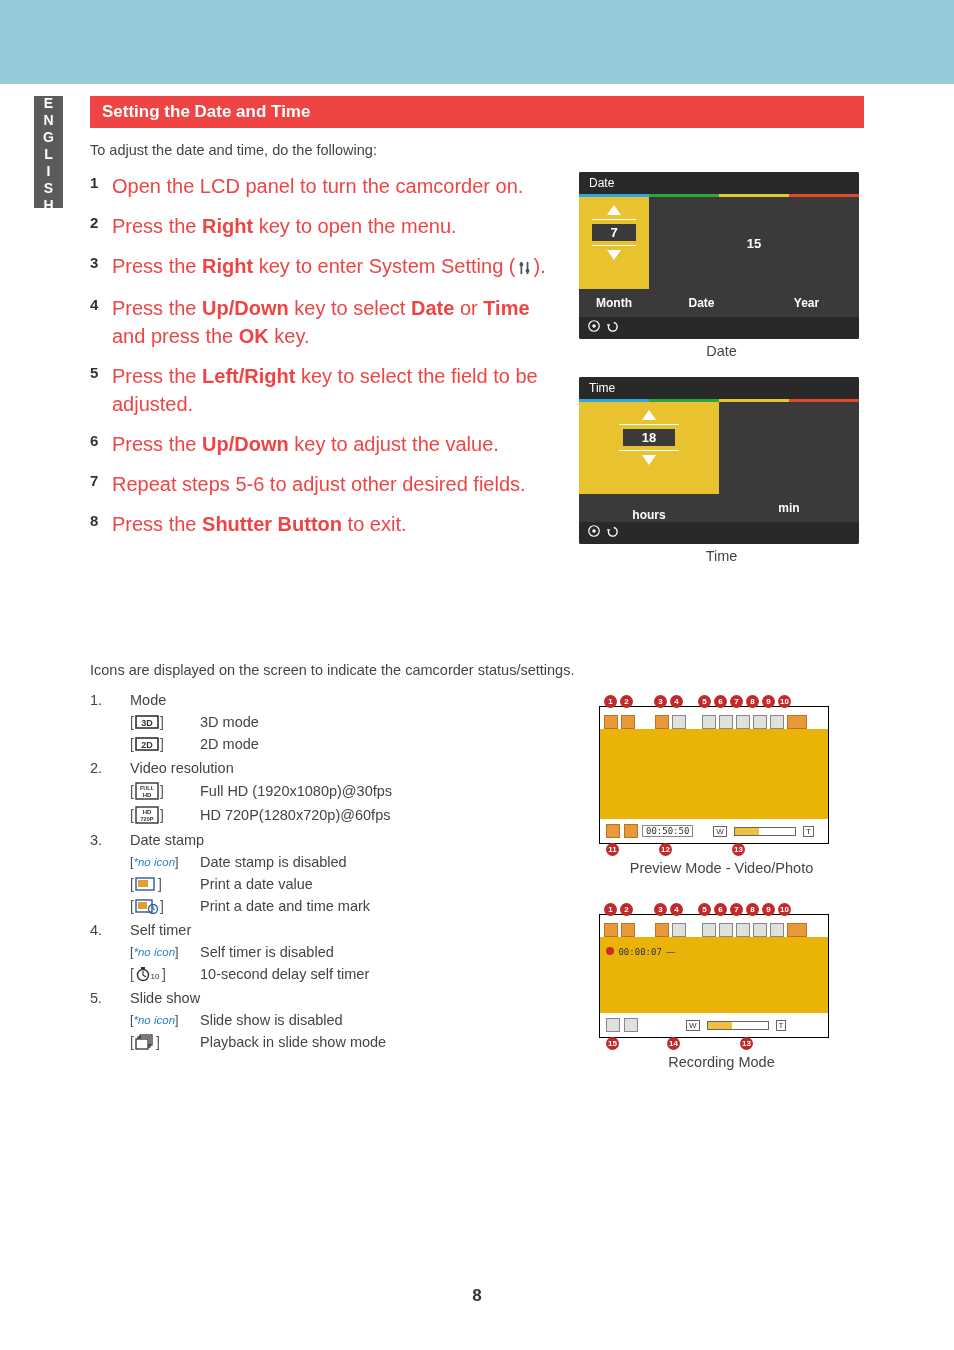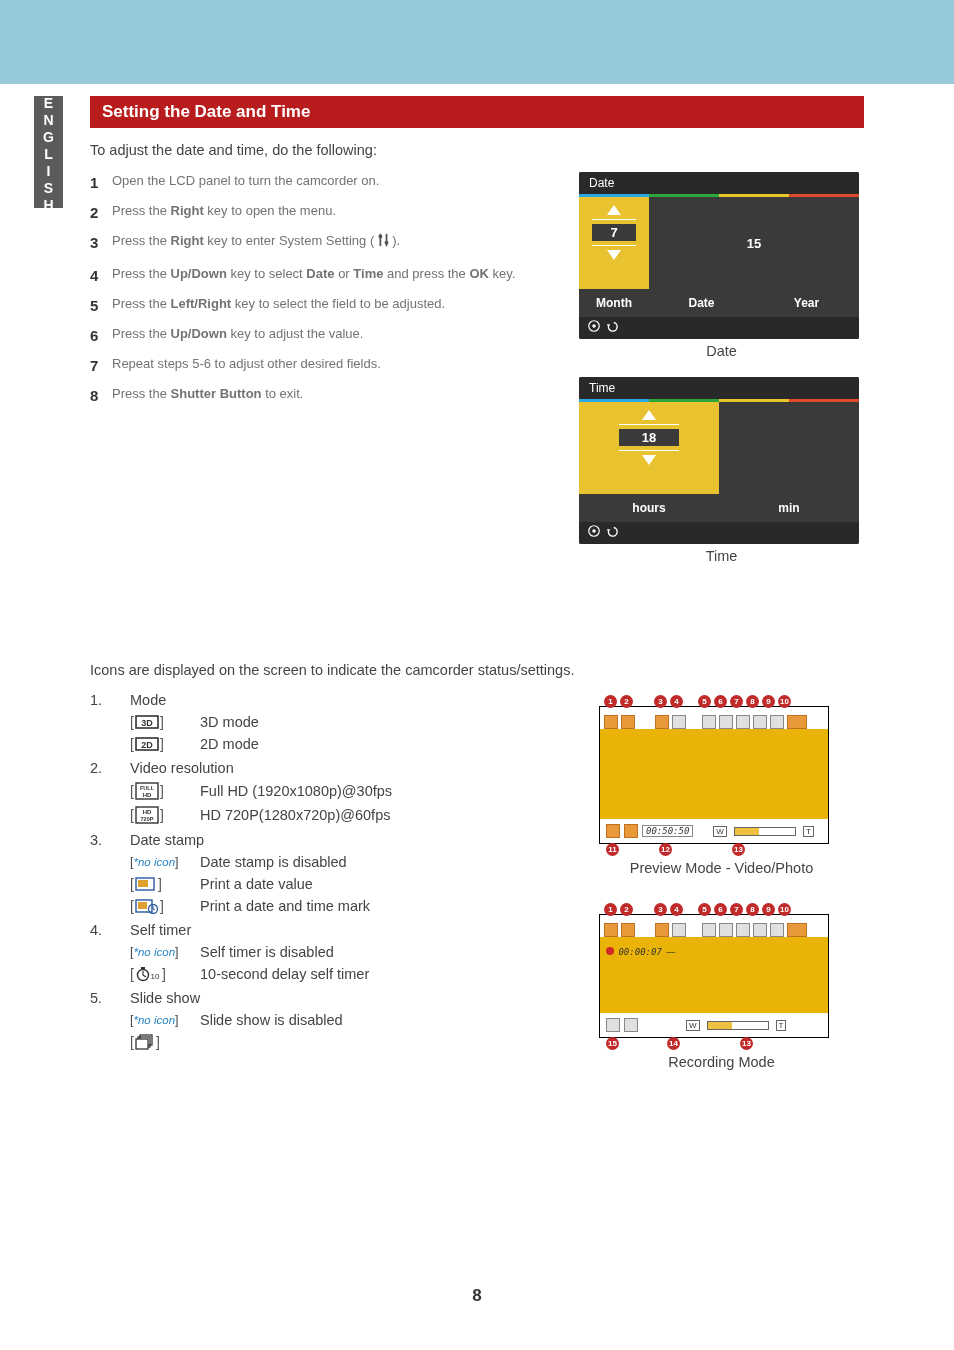--- a/index.html
+++ b/index.html
@@ -2,24 +2,24 @@
 <html><head>
 <meta charset="utf-8">
 <style>
   * { box-sizing: border-box; margin: 0; padding: 0; }
   html, body { width: 954px; background: #fff; font-family: Arial, Helvetica, sans-serif; color: #333; }
   .page { width: 954px; height: 1350px; position: relative; background: #fff; }
   .topbar { height: 84px; background: #97cad8; }
   .langtab { position: absolute; left: 34px; top: 96px; width: 29px; height: 112px; background: #5b5b5b; color: #fff; font-weight: bold; font-size: 14px; display: flex; align-items: center; justify-content: center; padding-top: 4px; letter-spacing: 1px; }
   .langtab span { writing-mode: vertical-rl; text-orientation: upright; }
   .content { position: absolute; left: 90px; top: 96px; right: 90px; }
-  .heading { background: #b91c1c; color: #fff; font-weight: bold; font-size: 17px; padding: 6px 12px; margin-bottom: 14px; }
+  .heading { background: #ef4444; color: #fff; font-weight: bold; font-size: 17px; padding: 6px 12px; margin-bottom: 14px; }
   .intro { font-size: 14.5px; color: #444; margin-bottom: 14px; }
   .columns { display: flex; gap: 26px; }
-  .leftcol { flex: 1.08; font-size: 13px; color: #737373; }
+  .leftcol { flex: 1.08; font-size: 20px; color: #ef4444; }
   .rightcol { width: 285px; }
   ol.steps { list-style: none; counter-reset: step; }
   ol.steps > li { counter-increment: step; position: relative; padding-left: 22px; margin-bottom: 12px; line-height: 1.4; }
   ol.steps > li::before { content: counter(step); position: absolute; left: 0; top: 0; font-weight: bold; font-size: 15px; color: #333; }
   .b { font-weight: bold; }
   .tool-icon { display: inline-block; vertical-align: -2px; }
   .tool-icon svg { width: 18px; height: 14px; }
   .screenshot-box { width: 280px; background: #3a3a3a; color: #fff; border-radius: 2px; overflow: hidden; margin-bottom: 4px; }
   .sb-title { background: #292929; font-size: 12px; padding: 4px 10px; }
   .sb-stripe { height: 3px; background: linear-gradient(to right, #2aa6e0 0 25%, #2aa63a 25% 50%, #e6c72a 50% 75%, #e04a2a 75% 100%); }
@@ -57,21 +57,21 @@
   .badge { width: 13px; height: 13px; border-radius: 50%; background: #c12a2a; color: #fff; font-size: 8px; display: flex; align-items: center; justify-content: center; font-weight: bold; }
   .ic { width: 14px; height: 14px; background: #e0e0e0; border: 1px solid #888; }
   .ic.orange { background: #e89a3a; border-color: #c07020; }
   .pb-screen { height: 90px; background: #eab308; position: relative; }
   .pb-bottom { height: 24px; background: #fff; position: relative; display: flex; align-items: center; padding: 0 6px; gap: 4px; }
   .zoom-bar { width: 62px; height: 9px; border: 1px solid #666; position: relative; margin: 0 3px; }
   .zoom-bar .fill { position: absolute; left: 0; top: 0; bottom: 0; width: 40%; background: #f0c040; }
   .pb-bottom-badges { position: absolute; left: 0; right: 0; bottom: -13px; display: flex; padding: 0 6px; gap: 40px; }
   .sec-caption { text-align: center; font-size: 14.5px; color: #444; margin: 16px 0 24px; }
   .rec-dot { width: 8px; height: 8px; background: #d02a2a; border-radius: 50%; display: inline-block; }
-  .rec-time { font-size: 9px; font-family: monospace; font-style: italic; }
+  .rec-time { font-size: 9px; font-family: monospace; }
   .pagenum { position: absolute; bottom: 44px; left: 0; right: 0; text-align: center; font-weight: bold; font-size: 17px; color: #333; }
   .time-body .sb-cell { flex: 1; }
   .ic-stack { display:flex; gap:3px; align-items:flex-end; }
   .tiny-label { font-size:8px; border:1px solid #666; padding:0 2px; background:#fff; }
 </style>
 </head>
 <body>
 
 <div class="page">
   <div class="topbar"></div>
@@ -147,28 +147,28 @@
         <div class="caption">Date</div>
 
         <div class="screenshot-box">
           <div class="sb-title">Time</div>
           <div class="sb-stripe"></div>
           <div class="sb-body time-body">
             <div class="sb-cell sb-sel" style="flex:0 0 140px">
               <div class="sb-sel-wrap">
                 <div class="tri-up"></div>
                 <div class="hr" style="width:60px"></div>
-                <div class="selval" style="width:60px">18</div>
+                <div class="selval" style="width:52px">18</div>
                 <div class="hr" style="width:60px"></div>
                 <div class="tri-down"></div>
               </div>
             </div>
           </div>
           <div class="sb-body time-body" style="height:28px">
-            <div class="sb-cell" style="flex:0 0 140px;justify-content:center">
+            <div class="sb-cell" style="flex:0 0 140px;justify-content:flex-end">
                 <span>hours</span>
               </div>
             <div class="sb-cell" style="justify-content:center">
                 <span>min</span>
               </div>
           </div>
           <div class="sb-foot">
             <span><svg viewBox="0 0 16 16">
                   <circle cx="8" cy="8" r="6" fill="none" stroke="#fff" stroke-width="1.4"></circle>
                   <circle cx="8" cy="8" r="2" fill="#fff"></circle>
@@ -312,20 +312,21 @@
         <div class="sub-row">
             <div class="sub-icon"><span class="icon-box">
                 <span class="brk">[</span>
                 <svg width="20" height="16" viewBox="0 0 20 16">
                   <rect x="5" y="1" width="12" height="10" fill="none" stroke="#333" stroke-width="1.3"></rect>
                   <rect x="3" y="3" width="12" height="10" fill="none" stroke="#333" stroke-width="1.3"></rect>
                   <rect x="1" y="5" width="12" height="10" fill="#fff" stroke="#333" stroke-width="1.3"></rect>
                 </svg>
                 <span class="brk">]</span>
               </span></div>
+            <div class="sub-desc">Playback in slide show mode</div>
           </div>
       </div>
 
       <div class="rightcol">
 
         <div style="position:relative; padding-top:14px;">
           <div class="preview-box">
             <div class="pb-iconbar" style="position:relative">
               <div class="pb-badges">
                 <div class="grp1">

